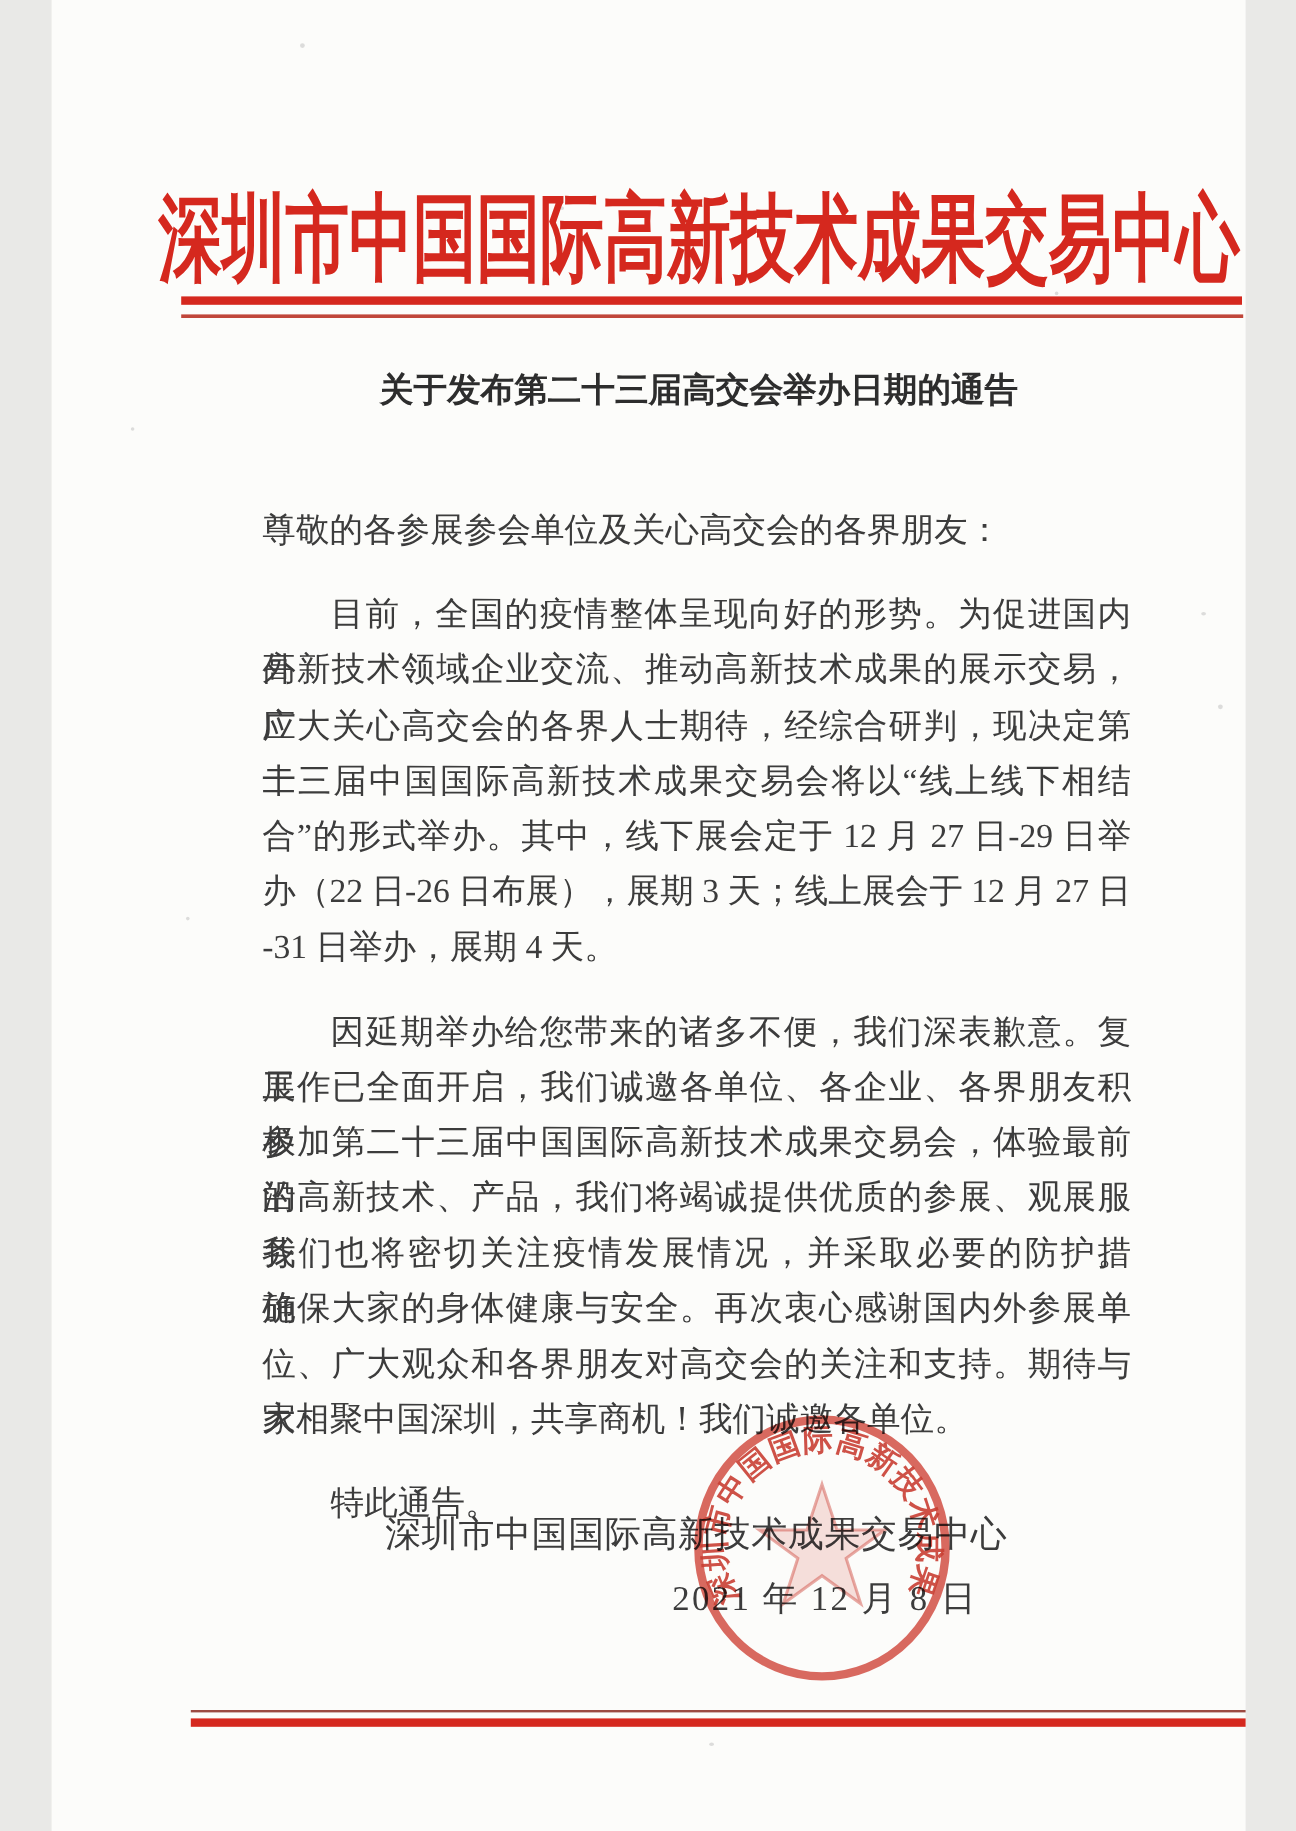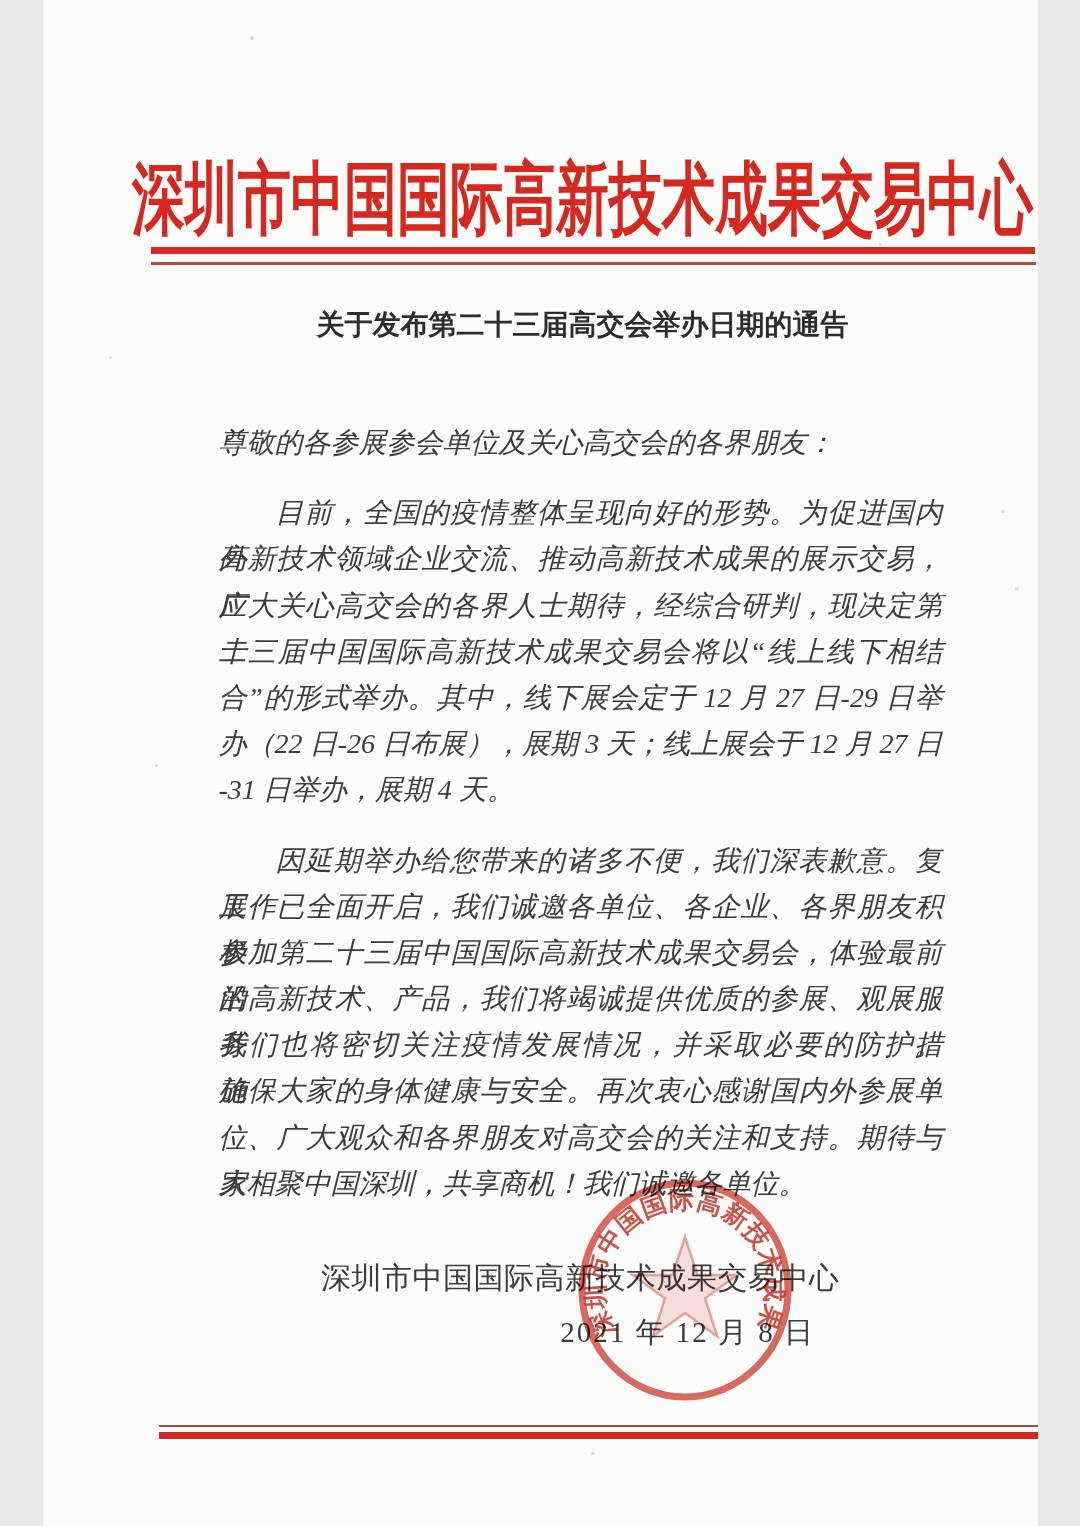--- a/index.html
+++ b/index.html
@@ -54,21 +54,20 @@
     position:absolute;
     top:420px;left:176px;width:724px;
     font-size:28px;
     color:var(--ink);
   }
   .bline{
     line-height:46.2px;
     height:46.2px;
     text-align:justify;
     text-align-last:left;
-    font-style:italic;
   }
   .bline.full{ text-align-last:justify; }
   .bline.indent{ text-indent:57px;margin-top:24px; }
   
   .signature{
     position:absolute;
     top:1258px;right:198px;
     font-size:30px;
     color:var(--ink);
     letter-spacing:0.5px;
@@ -127,20 +126,21 @@
     <div class="bline full">办（22 日-26 日布展），展期 3 天；线上展会于 12 月 27 日</div>
     <div class="bline">-31 日举办，展期 4 天。</div>
     <div class="bline indent full">因延期举办给您带来的诸多不便，我们深表歉意。复展</div>
     <div class="bline full">工作已全面开启，我们诚邀各单位、各企业、各界朋友积极</div>
     <div class="bline full">参加第二十三届中国国际高新技术成果交易会，体验最前沿</div>
     <div class="bline full">的高新技术、产品，我们将竭诚提供优质的参展、观展服务。</div>
     <div class="bline full">我们也将密切关注疫情发展情况，并采取必要的防护措施，</div>
     <div class="bline full">确保大家的身体健康与安全。再次衷心感谢国内外参展单</div>
     <div class="bline full">位、广大观众和各界朋友对高交会的关注和支持。期待与大</div>
     <div class="bline">家相聚中国深圳，共享商机！我们诚邀各单位。</div>
+    <div class="bline indent">特此通告。</div>
   </div>
 
   <div class="signature">深圳市中国国际高新技术成果交易中心</div>
   <div class="date-line">2021 年 12 月 8 日</div>
 
   <svg class="seal" viewBox="-113 -115 226 230" aria-hidden="true">
 
     <ellipse cx="0" cy="0" rx="103" ry="107" fill="none" stroke="#cf3a2e" stroke-width="7" opacity="0.8"></ellipse>
 
     <path d="M 0,-53 L 12.5,-15.1 L 52.3,-15 L 20.1,8.5 L 32.3,46.5 L 0,23.1 L -32.3,46.5 L -20.1,8.5 L -52.3,-15 L -12.5,-15.1 Z" fill="rgba(207,58,46,0.16)" stroke="rgba(207,58,46,0.45)" stroke-width="2.5"></path>

